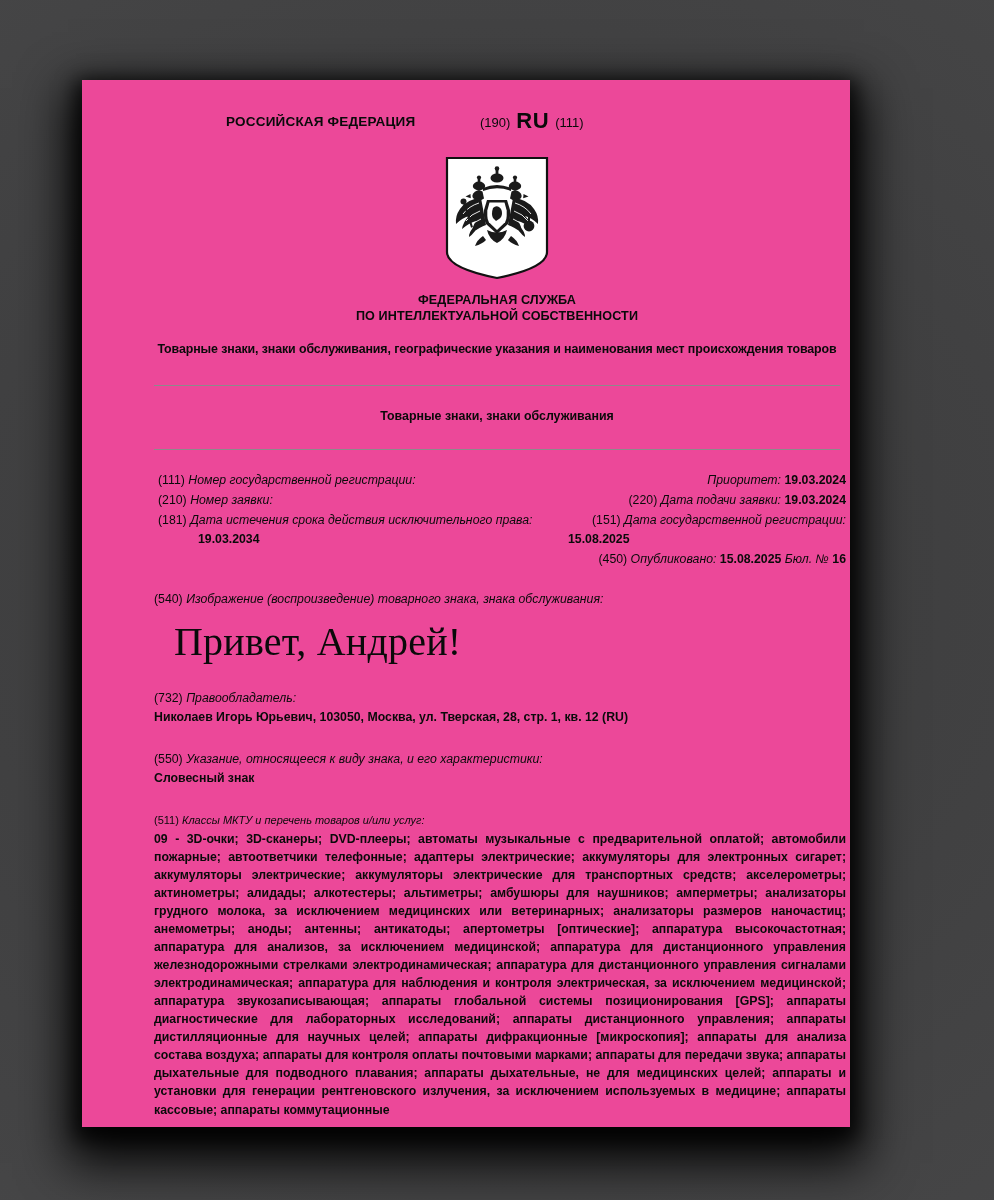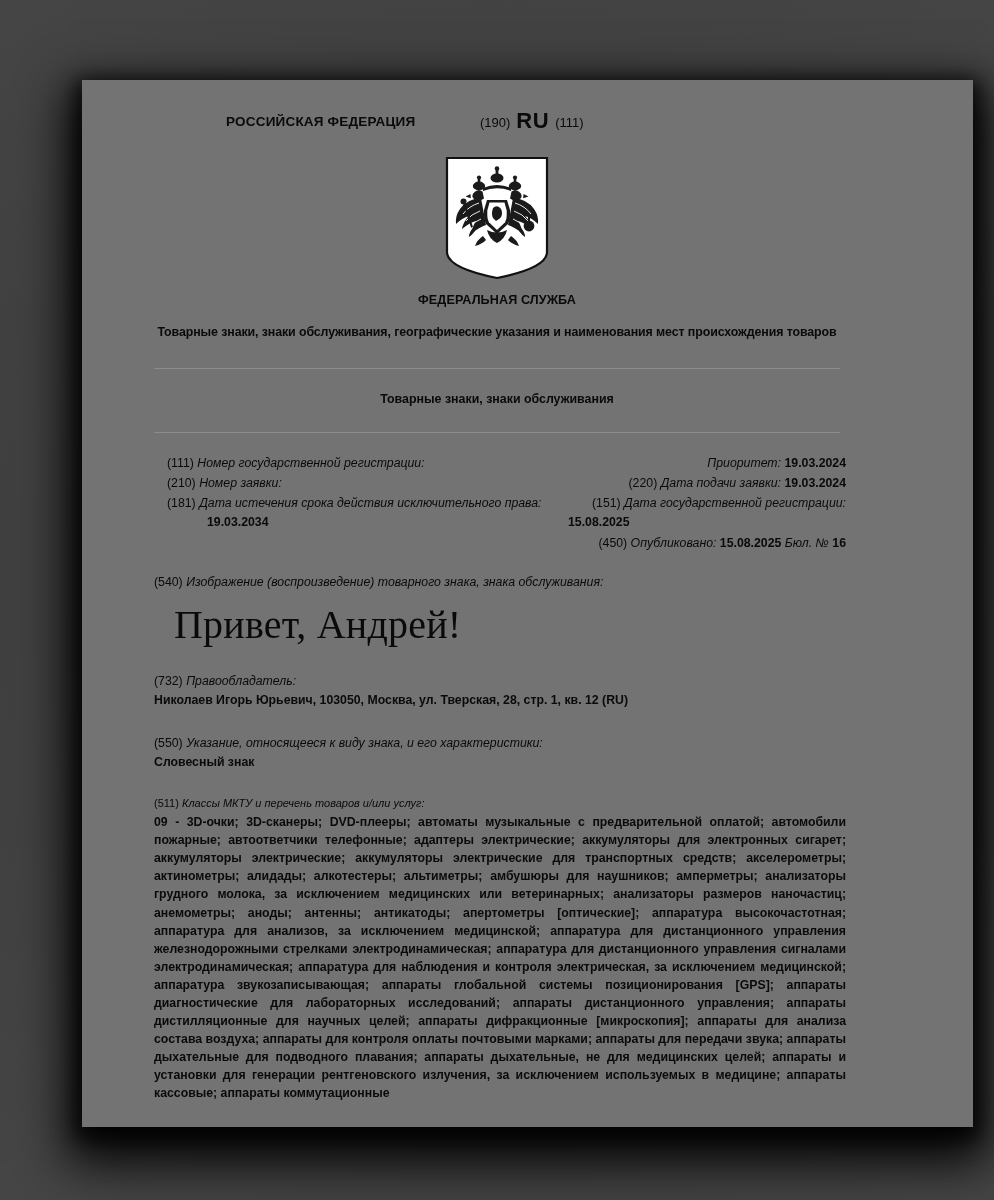--- a/index.html
+++ b/index.html
@@ -21,23 +21,23 @@
     position: absolute;
     inset: 0;
     background:
       radial-gradient(120% 90% at 50% 48%, #3b3b3c 0%, #414142 45%, #4a4a4b 100%);
   }
 
   .page {
     position: absolute;
     left: 82px;
     top: 80px;
-    width: 891px;
+    width: 768px;
     height: 1047px;
-    background: #737373;
+    background: #ec4899;
     box-shadow:
       0 22px 46px 14px rgba(0,0,0,0.92),
       0 6px 18px 6px rgba(0,0,0,0.75);
     overflow: hidden;
   }
 
   .sheet {
     position: absolute;
     left: 66px;
     top: 0;
@@ -122,21 +122,21 @@
     font-weight: bold;
     margin-top: 23px;
   }
 
   
   .inid-grid {
     position: relative;
     margin-top: 20px;
     height: 100px;
   }
-  .col-left  { position: absolute; left: 19px;  top: 0; width: 400px; }
+  .col-left  { position: absolute; left: 10px;  top: 0; width: 400px; }
   .col-right { position: absolute; left: 420px; top: 0; width: 278px; text-align: right; }
 
   .fld {
     font-size: 12.3px;
     line-height: 1.63;
     white-space: nowrap;
   }
   .code { font-style: normal; }
   .lbl  { font-style: italic; }
   .val  { font-weight: bold; font-style: normal; }
@@ -268,20 +268,21 @@
           <path d="M68 80 q6 4 8 10 q-7 -2 -11 -6 z"></path>
 
           <path d="M30 72 q-4 4 -4 9 q3 -2 6 -6 z"></path>
           <path d="M78 72 q4 4 4 9 q-3 -2 -6 -6 z"></path>
         </g>
       </svg>
     </div>
 
     <div class="agency">
       <div>ФЕДЕРАЛЬНАЯ СЛУЖБА</div>
+      <div>ПО ИНТЕЛЛЕКТУАЛЬНОЙ СОБСТВЕННОСТИ</div>
     </div>
 
     <div class="scope">Товарные знаки, знаки обслуживания, географические указания и наименования мест происхождения товаров</div>
 
     <div class="rule r1"></div>
 
     <div class="section-title">Товарные знаки, знаки обслуживания</div>
 
     <div class="rule r2"></div>
 

